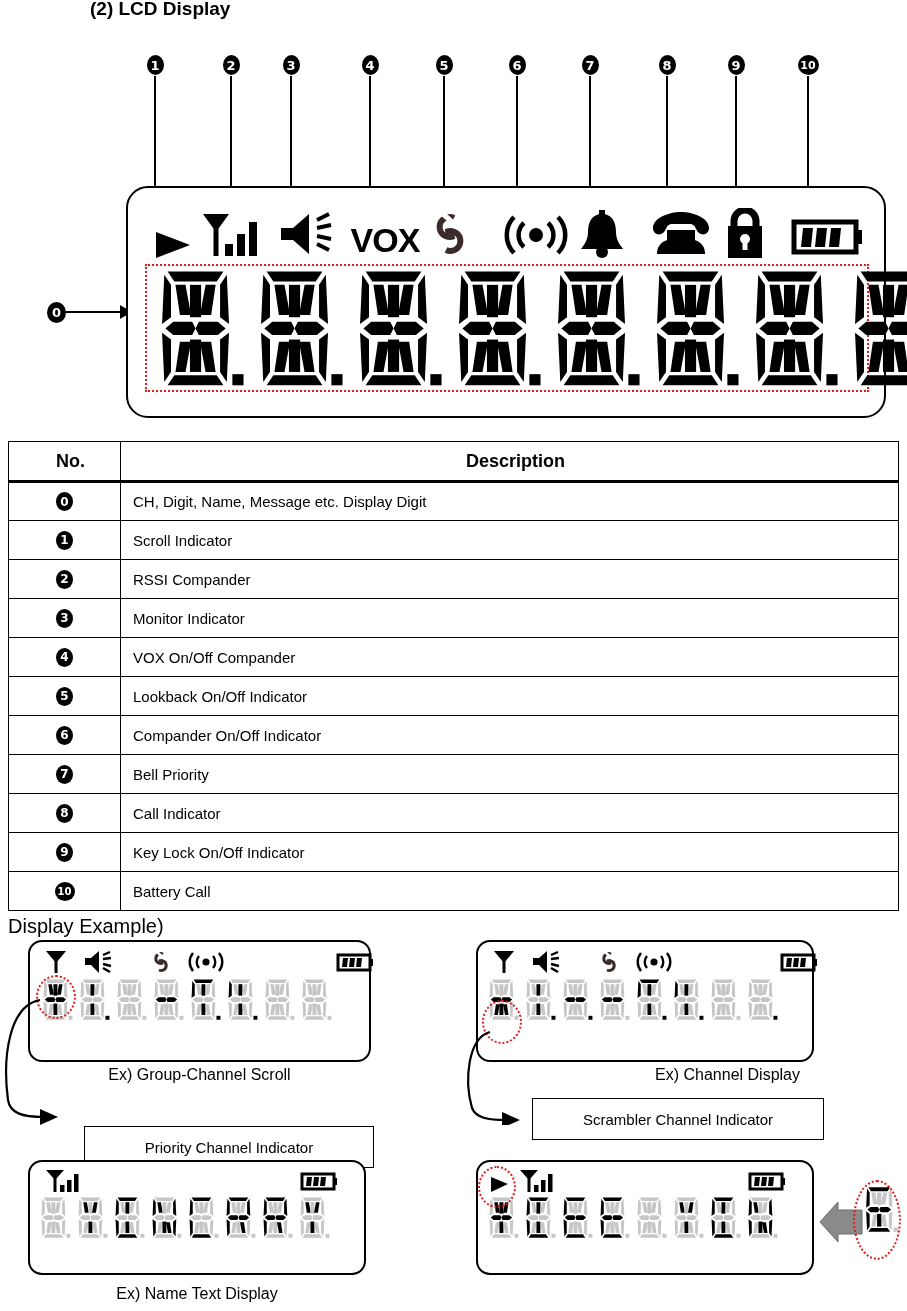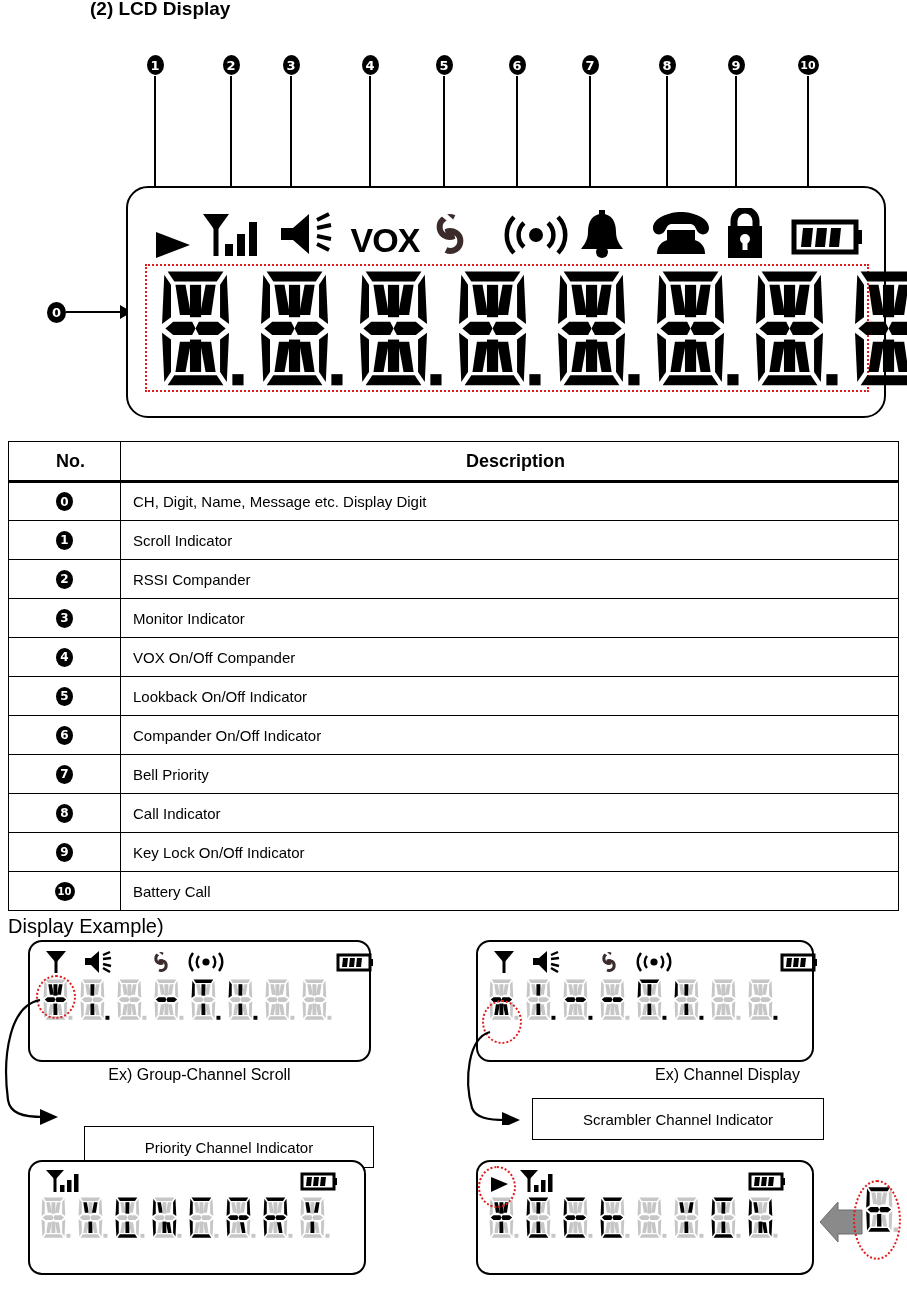--- a/index.html
+++ b/index.html
@@ -1035,20 +1035,21 @@
             <path d="M34,15 L44,15 L44,44 L34,44 Z" class="seg-off"></path>
             <path d="M48,15 L57,15 L53,42 L43,42 Z" class="seg-on"></path>
             <path d="M25,66 L35,66 L30,93 L21,93 Z" class="seg-off"></path>
             <path d="M34,64 L44,64 L44,93 L34,93 Z" class="seg-on"></path>
             <path d="M43,66 L53,66 L57,93 L48,93 Z" class="seg-off"></path>
             <path d="M72,95 L82,95 L82,105 L72,105 Z" class="seg-off"></path>
           </svg>
         </span>
       </div>
   </div>
+  <div class="ex-label" style="left:28px; top:1285px; width:338px;">Ex) Name Text Display</div>
 
   <div class="ex-panel" style="left:476px; top:1160px; width:338px; height:115px;">
     <div class="icon-row" style="left:10px; top:6px;">
       <span class="ic" style="width:30px;">
         <svg width="24" height="26" viewBox="0 0 24 26">
           <polygon points="3,9 3,24 20,16" fill="#000"></polygon>
         </svg>
       </span>
       <span class="ic" style="width:230px;">
         <svg width="44" height="26" viewBox="0 0 44 26">

